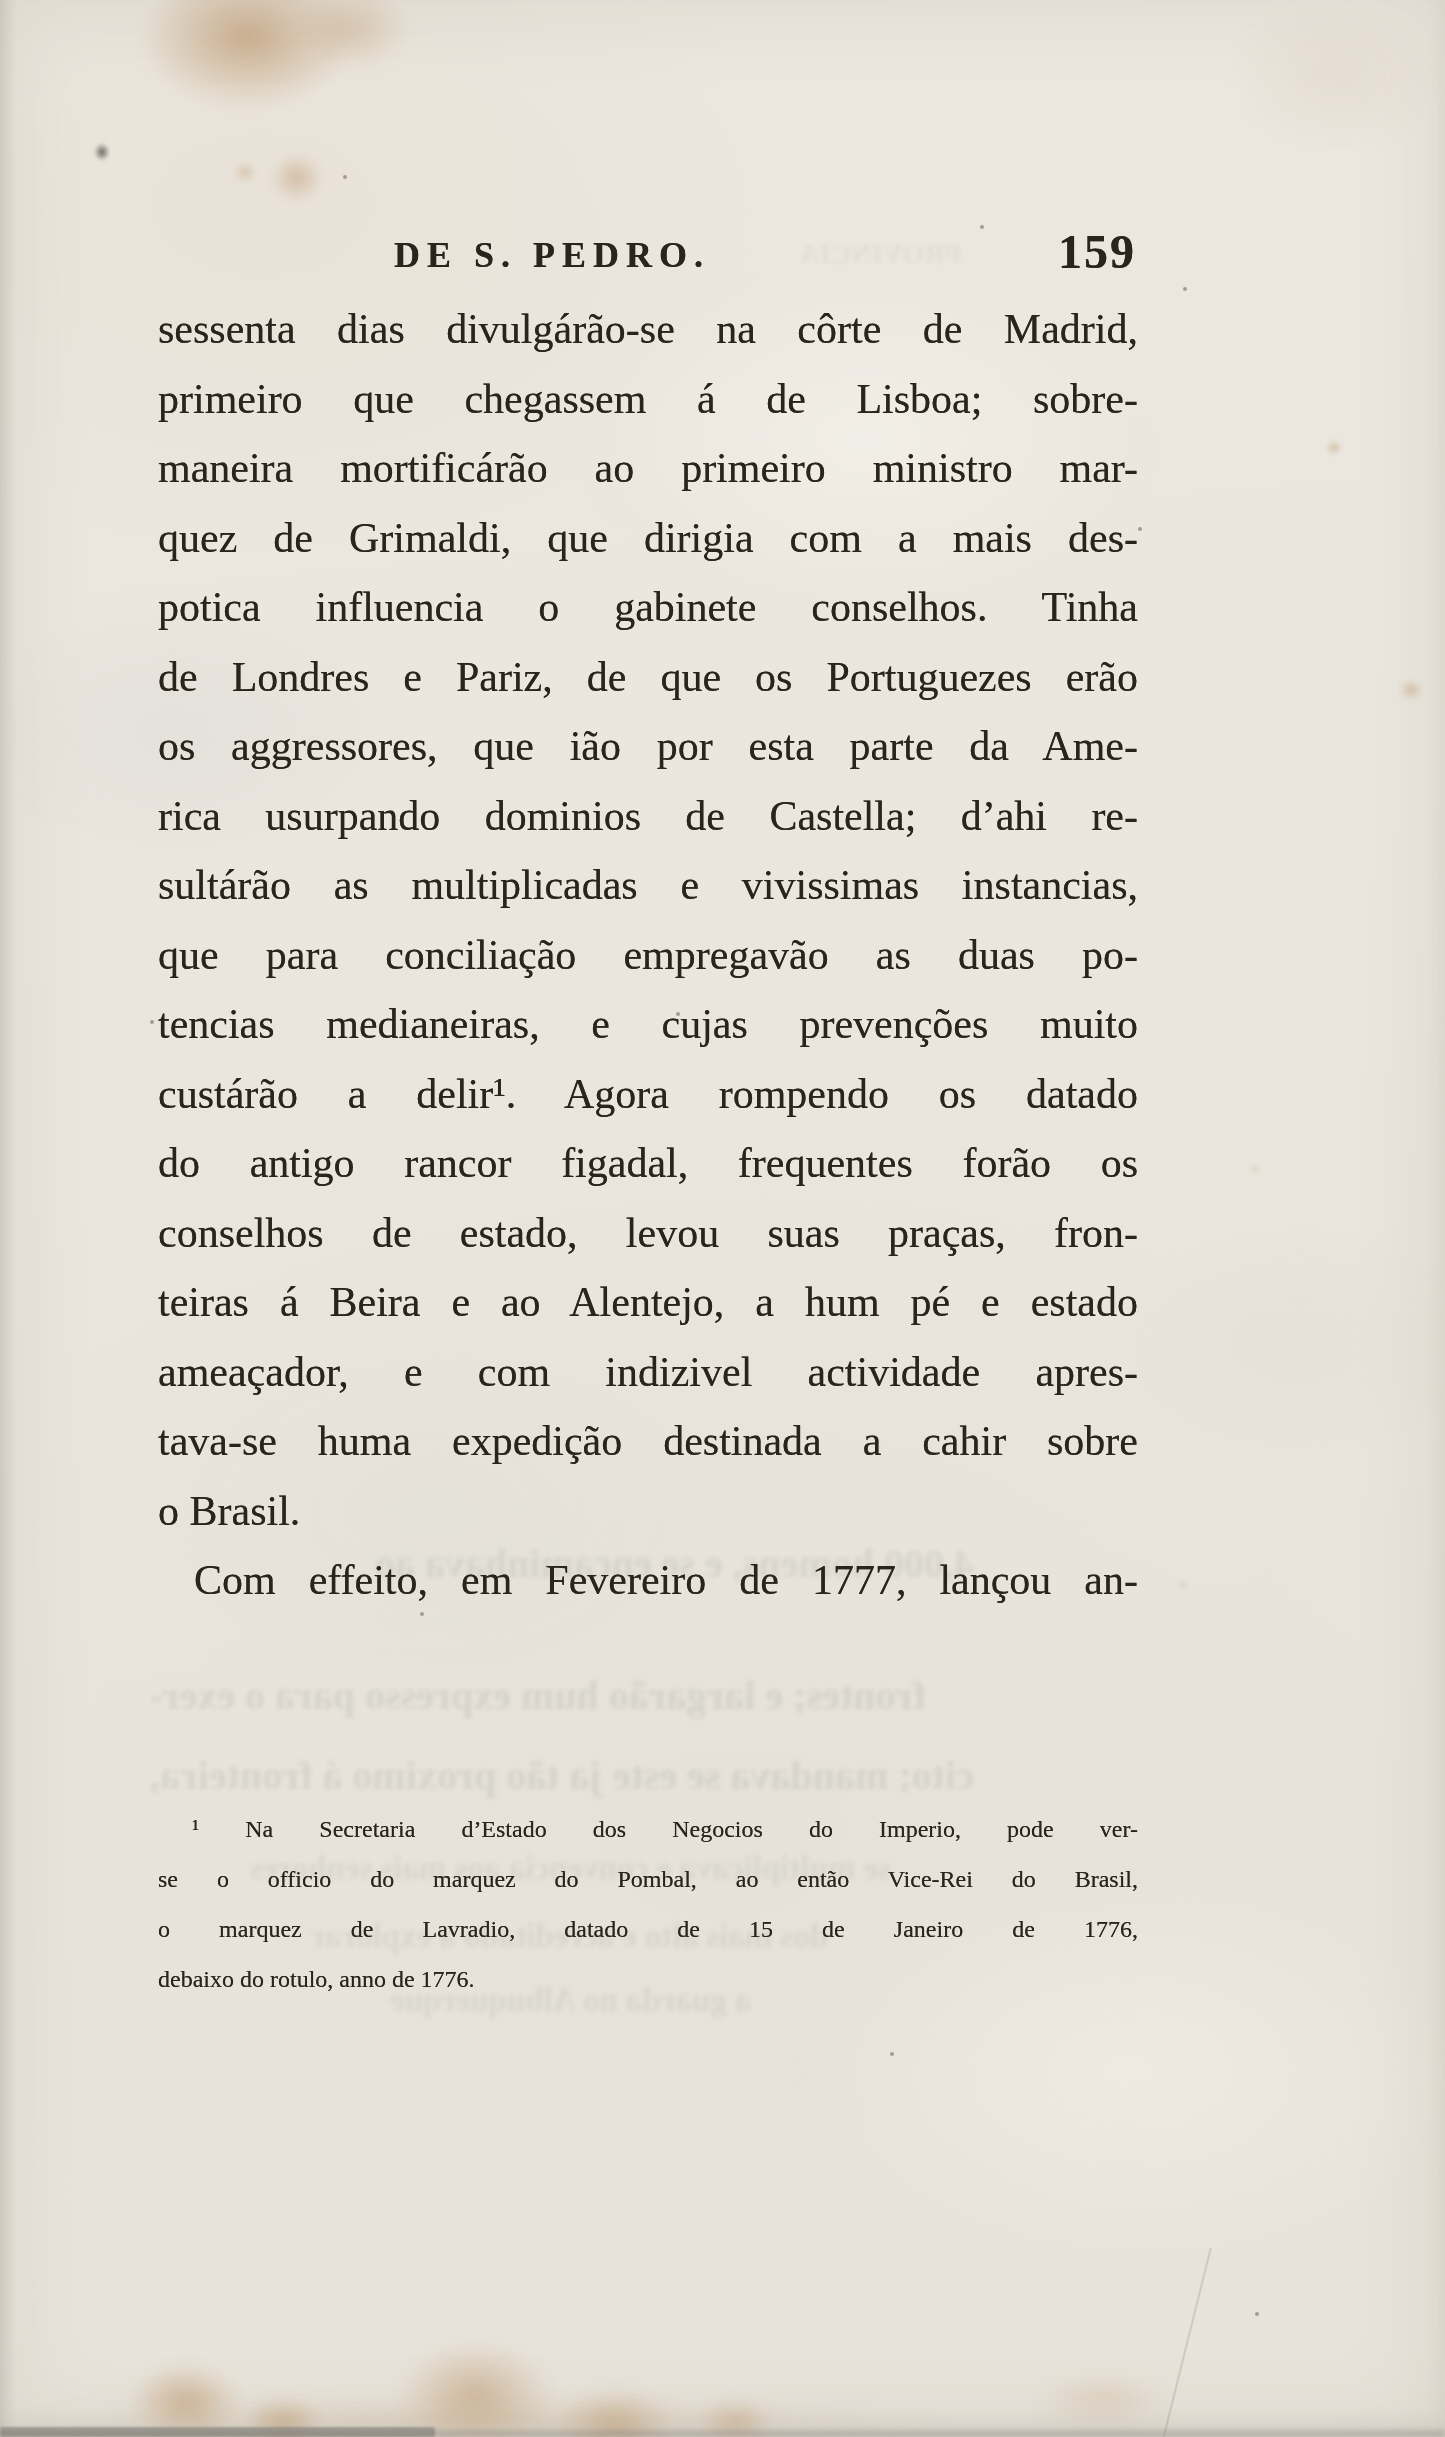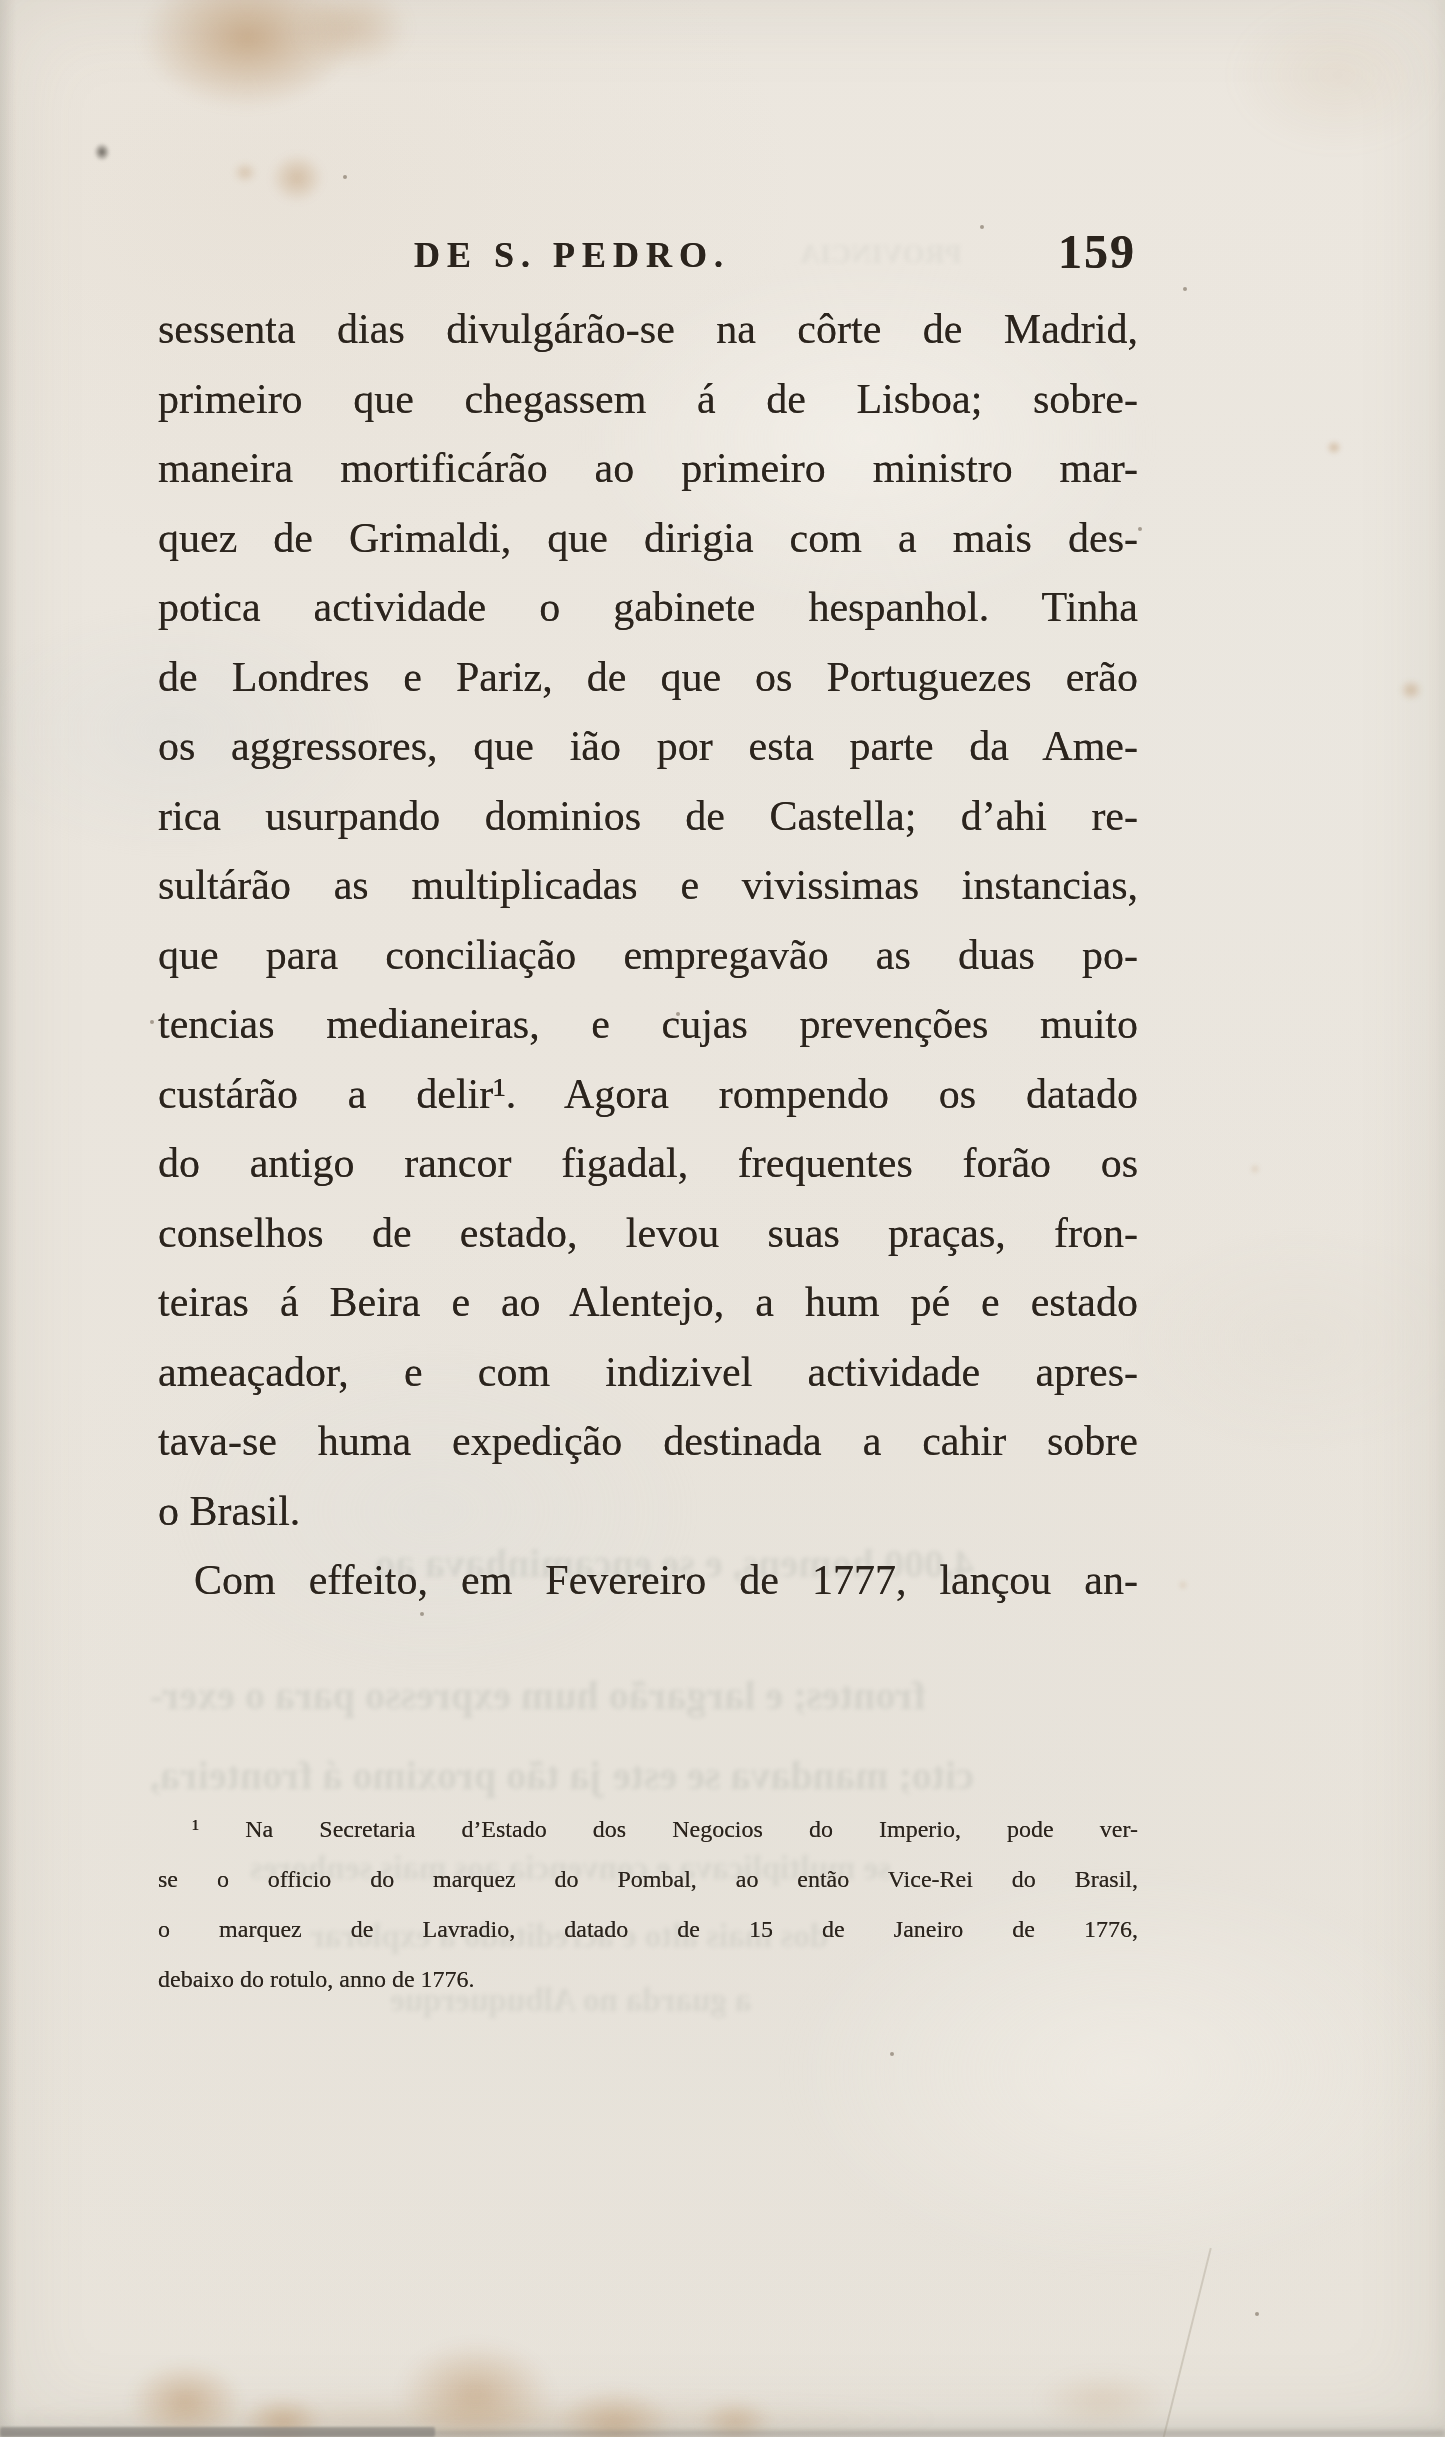--- a/index.html
+++ b/index.html
@@ -31,21 +31,21 @@
     filter:blur(2px);
   }
   .left-shade{position:absolute;left:0;top:0;width:16px;height:100%;
     background:linear-gradient(to right, rgba(100,95,88,.10), rgba(100,95,88,0));}
   .corner-tint{position:absolute;left:1230px;top:0;width:215px;height:150px;
     background:radial-gradient(closest-side, rgba(185,155,115,.12), transparent);filter:blur(10px);}
 
   
   .header{position:absolute;left:158px;top:228px;width:980px;height:52px;}
   .running-title{
-    position:absolute;left:256px;top:6px;
+    position:absolute;left:236px;top:6px;
     font-size:36px;font-weight:700;letter-spacing:7px;
     text-shadow:0 0 .5px rgba(43,36,29,.8);
   }
   .page-number{
     position:absolute;right:2px;top:-4px;
     font-size:48px;font-weight:700;letter-spacing:2px;
     text-shadow:0 0 .5px rgba(43,36,29,.8);
     margin-left:44px;
   }
   .body-text{
@@ -126,21 +126,21 @@
     <span class="running-title">DE S. PEDRO.</span>
     <span class="page-number">159</span>
   </div>
 
   <div class="body-text">
     <div class="para">
         <div class="line">sessenta dias divulgárão-se na côrte de Madrid,</div>
         <div class="line">primeiro que chegassem á de Lisboa; sobre-</div>
         <div class="line">maneira mortificárão ao primeiro ministro mar-</div>
         <div class="line">quez de Grimaldi, que dirigia com a mais des-</div>
-        <div class="line">potica actividade o gabinete hespanhol. Tinha</div>
+        <div class="line">potica influencia o gabinete conselhos. Tinha</div>
         <div class="line">de Londres e Pariz, de que os Portuguezes erão</div>
         <div class="line">os aggressores, que ião por esta parte da Ame-</div>
         <div class="line">rica usurpando dominios de Castella; d’ahi re-</div>
         <div class="line">sultárão as multiplicadas e vivissimas instancias,</div>
         <div class="line">que para conciliação empregavão as duas po-</div>
         <div class="line">tencias medianeiras, e cujas prevenções muito</div>
         <div class="line">custárão a delir¹. Agora rompendo os datado</div>
         <div class="line">do antigo rancor figadal, frequentes forão os</div>
         <div class="line">conselhos de estado, levou suas praças, fron-</div>
         <div class="line">teiras á Beira e ao Alentejo, a hum pé e estado</div>

